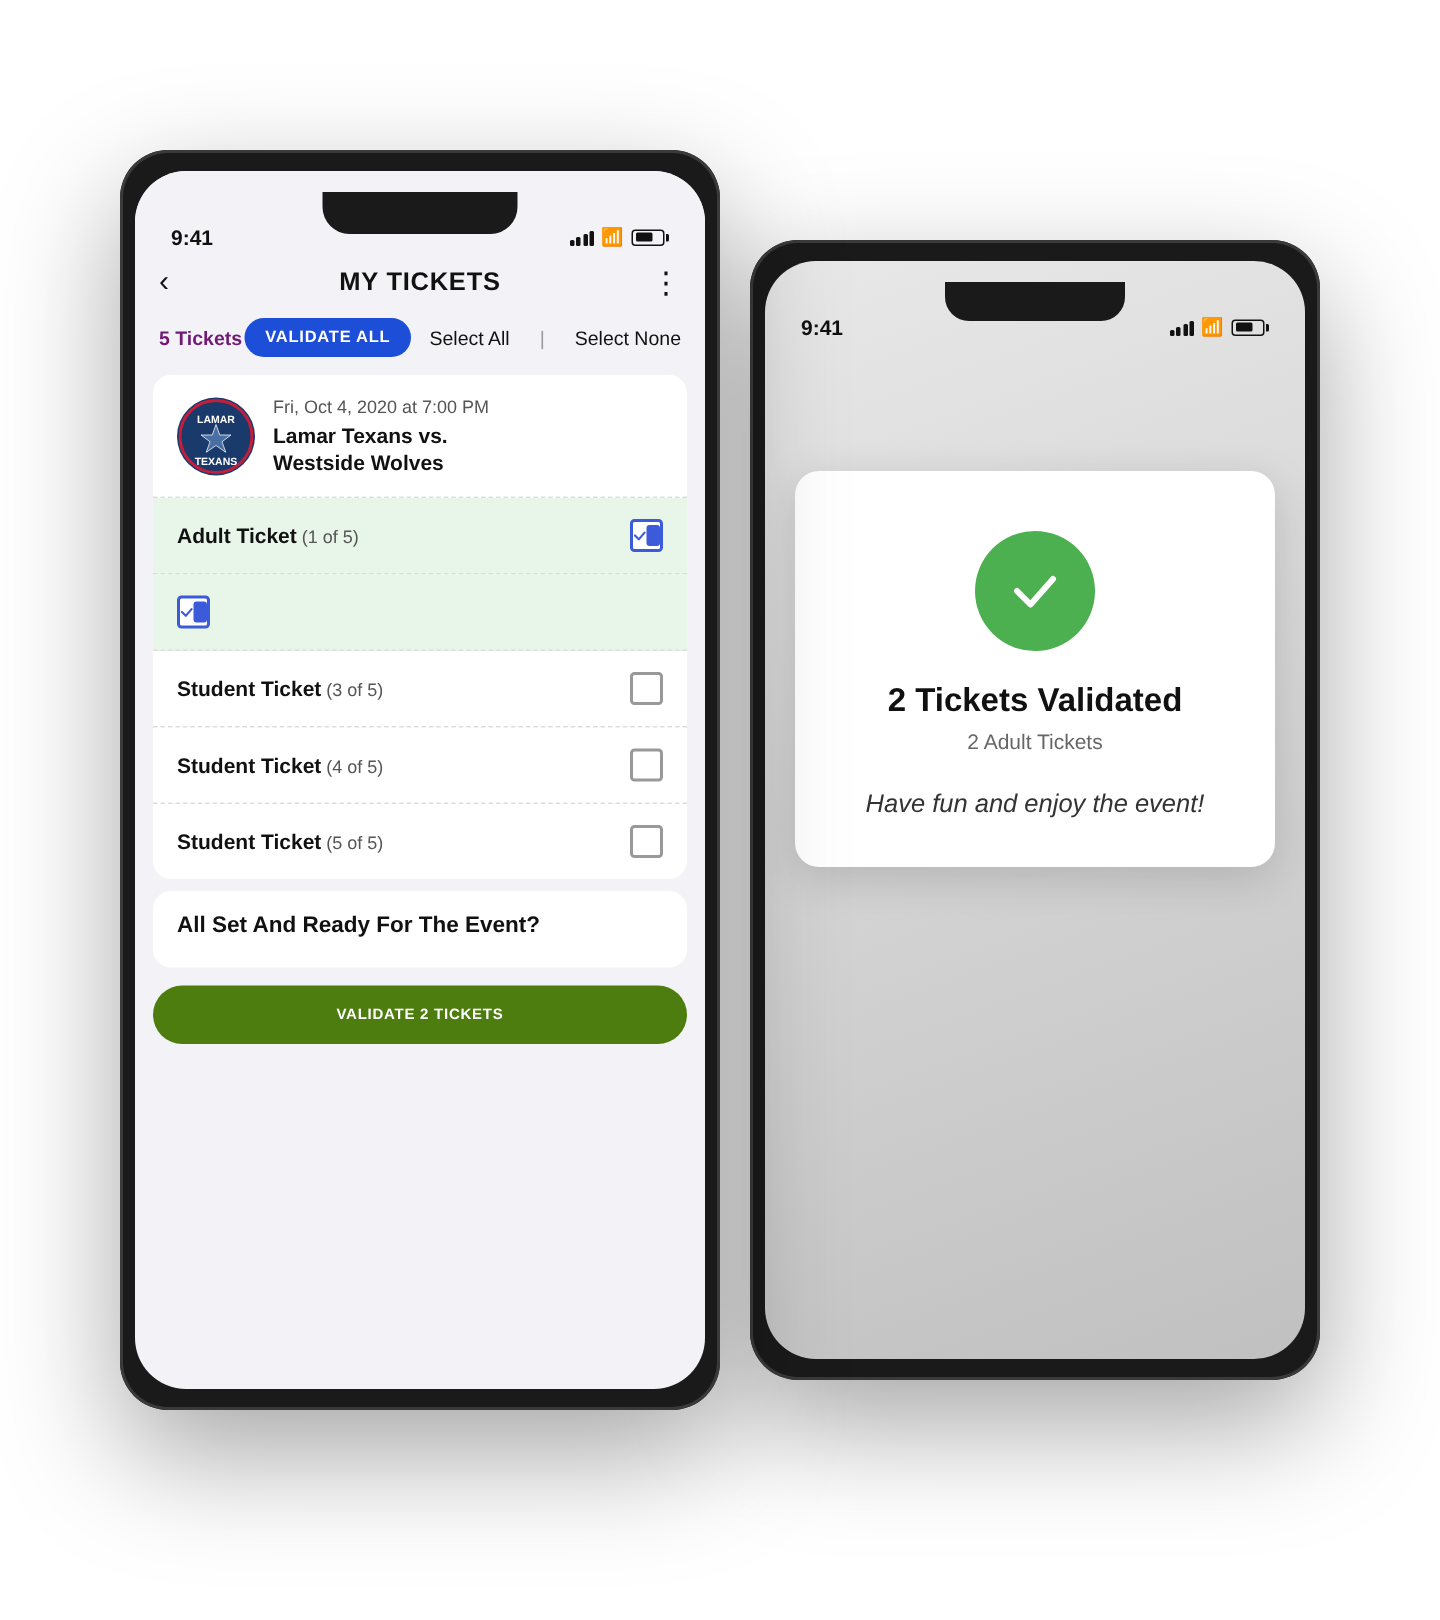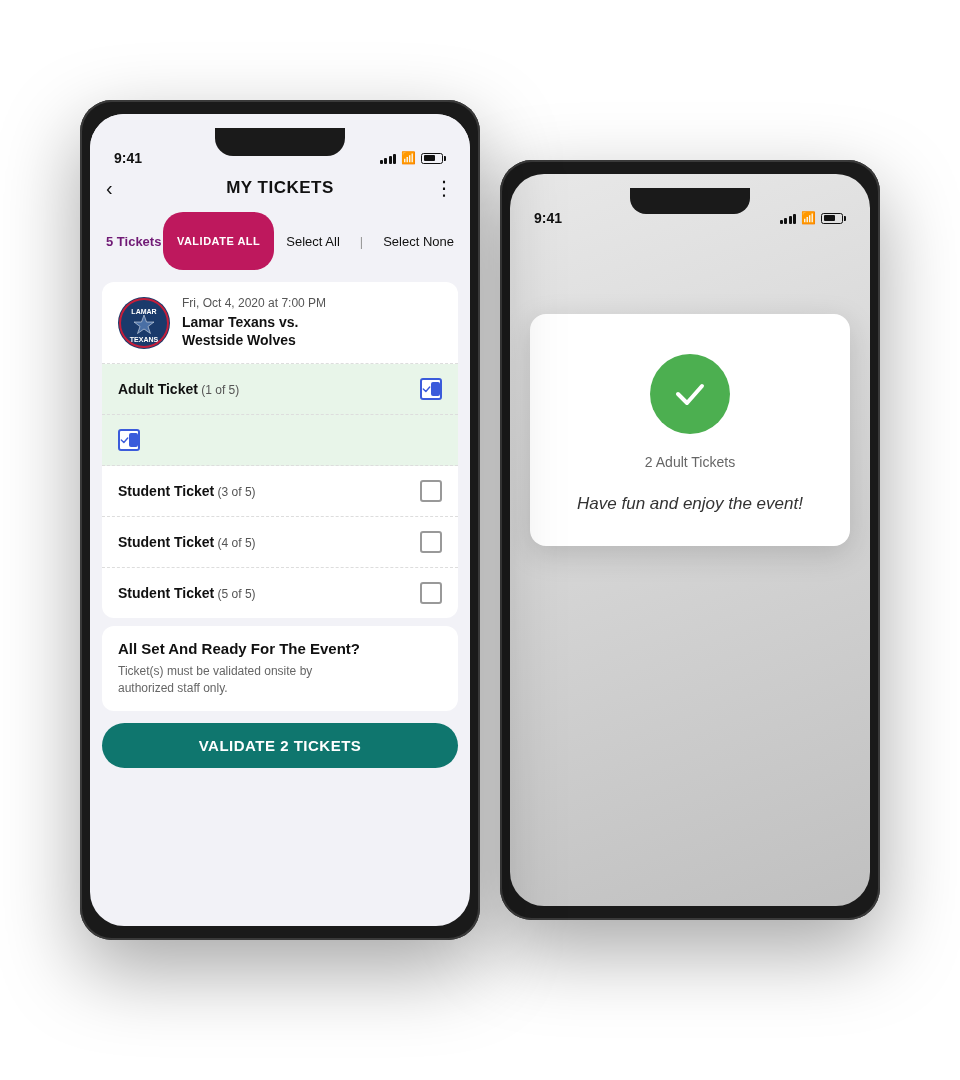--- a/index.html
+++ b/index.html
@@ -215,25 +215,25 @@
     }
 
     .tickets-count {
       font-size: 13px;
       font-weight: 600;
       color: #701a75;
       flex: 1;
     }
 
     .validate-all-btn {
-      background: #be185d;
+      background: #1d4ed8;
       color: #fff;
       border: none;
       border-radius: 20px;
-      padding: 23px 14px;
+      padding: 7px 14px;
       font-size: 11px;
       font-weight: 700;
       letter-spacing: 0.5px;
       text-transform: uppercase;
       cursor: pointer;
       margin-right: 12px;
     }
 
     .select-controls {
       display: flex;
@@ -383,26 +383,26 @@
       margin-bottom: 6px;
     }
 
     .bottom-desc {
       font-size: 12px;
       color: #666;
       line-height: 1.4;
     }
 
     .validate-btn {
-      background: #0f766e;
+      background: #4d7c0f;
       color: #fff;
       border: none;
       border-radius: 28px;
       padding: 14px;
-      font-size: 15px;
+      font-size: 10px;
       font-weight: 700;
       letter-spacing: 0.5px;
       text-transform: uppercase;
       cursor: pointer;
       margin: 8px 12px 6px;
       text-align: center;
       flex-shrink: 0;
     }
 
     .scroll-area {
@@ -487,20 +487,21 @@
           </div>
         </div>
       </div>
 
       <div class="validated-card">
         <div class="check-circle">
           <svg viewBox="0 0 44 44" fill="none" xmlns="http://www.w3.org/2000/svg">
             <path d="M10 22 L19 31 L34 14" stroke="white" stroke-width="4" stroke-linecap="round" stroke-linejoin="round"></path>
           </svg>
         </div>
+        <div class="validated-title">2 Tickets Validated</div>
         <div class="validated-subtitle">2 Adult Tickets</div>
         <div class="validated-message">Have fun and enjoy the event!</div>
       </div>
     </div>
   </div>
 
   <div class="phone-frame phone-front">
     <div class="phone-screen">
       <div class="notch"></div>
 
@@ -597,22 +598,20 @@
               <div class="ticket-name">
                 <span>Student Ticket</span><span class="ticket-sub"> (5 of 5)</span>
               </div>
               <div class="ticket-checkbox"></div>
             </div>
           </div>
         </div>
 
         <div class="bottom-section">
           <div class="bottom-title">All Set And Ready For The Event?</div>
-          <div class="bottom-desc" style="white-space: pre-line;">Ticket(s) must be validated onsite by
-authorized staff only.</div>
         </div>
 
         <div class="validate-btn">VALIDATE 2 TICKETS</div>
 
       </div>
     </div>
   </div>
 
 </div>
 

